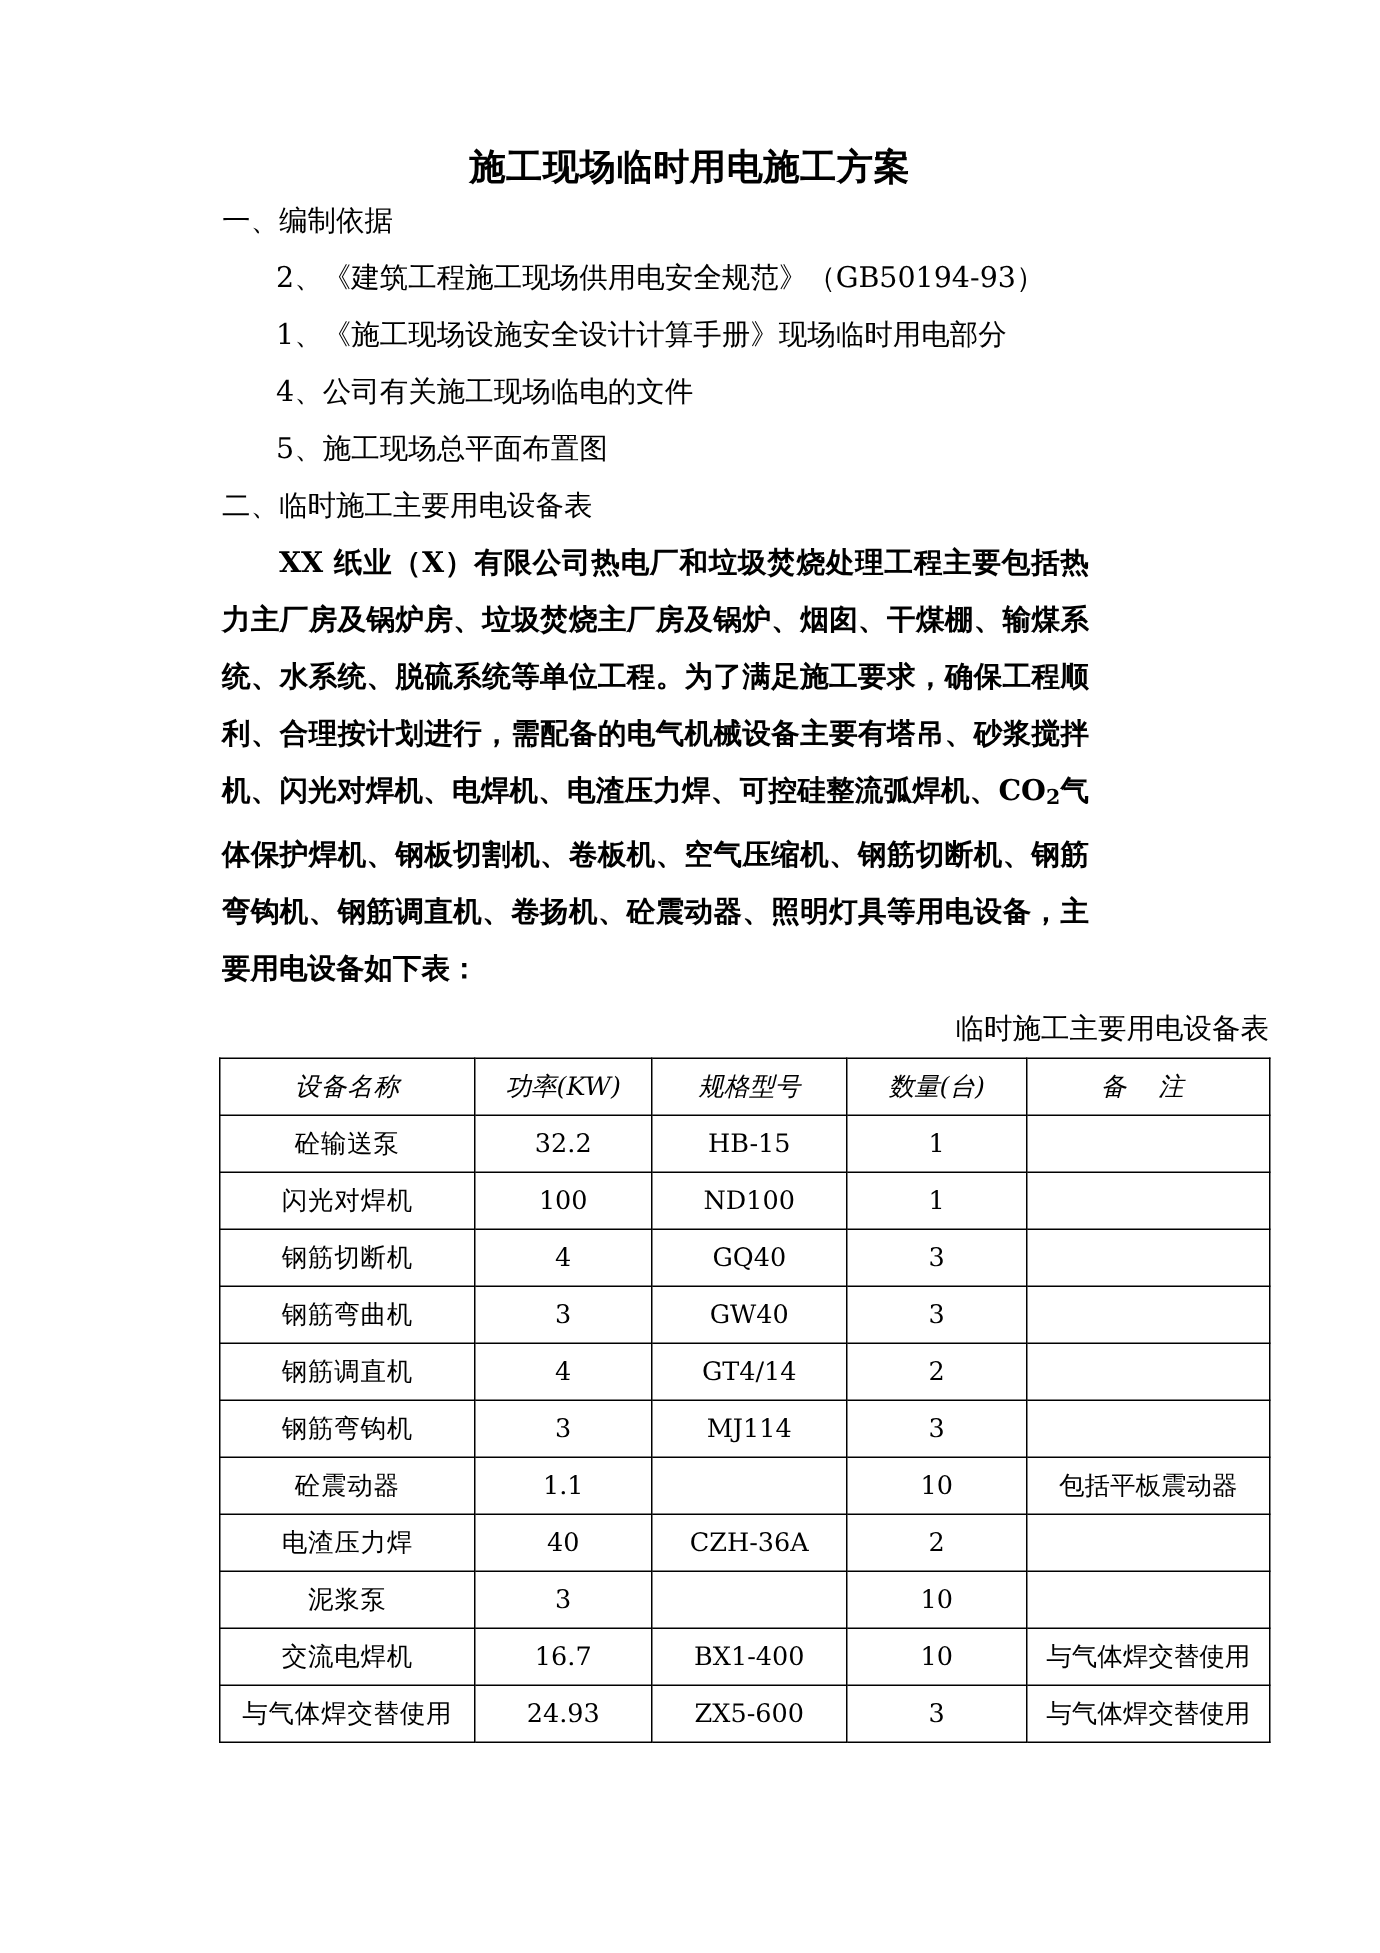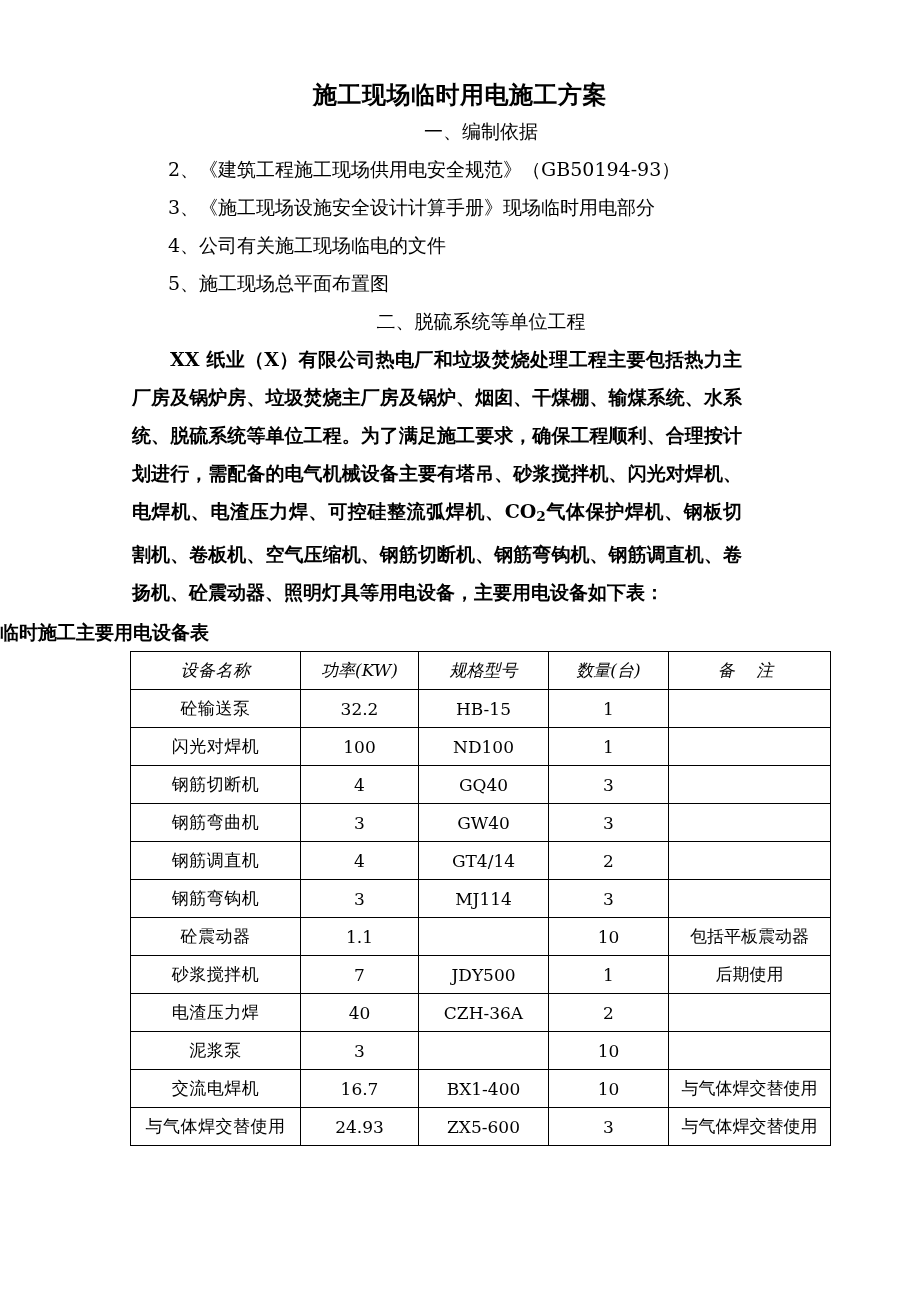--- a/index.html
+++ b/index.html
@@ -15,21 +15,21 @@
     font-family: "DejaVu Serif", "Liberation Serif", serif;
     color: #000000;
     overflow: hidden;
   }
   .page {
     position: absolute;
     left: 0; top: 0;
     width: 920px;
     height: 1302px;
     box-sizing: border-box;
-    padding: 0;
+    padding: 16px;
   }
 
   
   .doc-title {
     text-align: center;
     font-size: 24px;
     font-weight: bold;
     letter-spacing: 0.5px;
     margin: 0;
     padding-top: 78px;
@@ -39,21 +39,21 @@
 
   
   .content {
     padding-left: 132px;
     padding-right: 90px;
   }
   .sec-head {
     font-size: 19px;
     line-height: 38px;
     margin: 0;
-    text-align: center;
+    text-align: left;
     white-space: nowrap;
   }
   .list-item {
     font-size: 19px;
     line-height: 38px;
     margin: 0;
     padding-left: 36px;
     white-space: nowrap;
   }
   .para {
@@ -66,23 +66,23 @@
     padding-right: 88px;
     font-weight: bold;
   }
   .para sub {
     font-size: 0.72em;
     vertical-align: -0.22em;
   }
 
   
   .table-caption {
-    text-align: left;
-    font-size: 19px;
-    font-weight: bold;
+    text-align: right;
+    font-size: 19px;
+    font-weight: normal;
     line-height: 30px;
     margin: 6px 0 4px 0;
     padding-right: 58px;
   }
   .tbl-wrap {
     padding-left: 130px;
     padding-right: 90px;
   }
   table.equip {
     border-collapse: collapse;
@@ -120,25 +120,25 @@
 
 <div class="page">
 
   <h1 class="doc-title">施工现场临时用电施工方案</h1>
 
   <div class="content">
 
     <p class="sec-head">一、编制依据</p>
 
     <p class="list-item">2、《建筑工程施工现场供用电安全规范》（GB50194-93）</p>
-    <p class="list-item">3、《施工现场设施安全设计计算手册》现场临时用电部分</p>
+    <p class="list-item">1、《施工现场设施安全设计计算手册》现场临时用电部分</p>
     <p class="list-item">4、公司有关施工现场临电的文件</p>
     <p class="list-item">5、施工现场总平面布置图</p>
 
-    <p class="sec-head">二、脱硫系统等单位工程</p>
+    <p class="sec-head">二、临时施工主要用电设备表</p>
 
     <p class="para"><span>XX 纸业（X）有限公司热电厂和垃圾焚烧处理工程主要包括热力主厂房及锅炉房、垃圾焚烧主厂房及锅炉、烟囱、干煤棚、输煤系统、水系统、脱硫系统等单位工程。为了满足施工要求，确保工程顺利、合理按计划进行，需配备的电气机械设备主要有塔吊、砂浆搅拌机、闪光对焊机、电焊机、电渣压力焊、可控硅整流弧焊机、CO</span><sub>2</sub><span>气体保护焊机、钢板切割机、卷板机、空气压缩机、钢筋切断机、钢筋弯钩机、钢筋调直机、卷扬机、砼震动器、照明灯具等用电设备，主要用电设备如下表：</span></p>
 
   </div>
 
   <p class="table-caption">临时施工主要用电设备表</p>
 
   <div class="tbl-wrap">
     <table class="equip">
       <colgroup>
@@ -201,27 +201,20 @@
             <td></td>
           </tr>
           <tr>
             <td class="name">砼震动器</td>
             <td>1.1</td>
             <td></td>
             <td>10</td>
             <td>包括平板震动器</td>
           </tr>
           <tr>
-            <td class="name">砂浆搅拌机</td>
-            <td>7</td>
-            <td>JDY500</td>
-            <td>1</td>
-            <td>后期使用</td>
-          </tr>
-          <tr>
             <td class="name">电渣压力焊</td>
             <td>40</td>
             <td>CZH-36A</td>
             <td>2</td>
             <td></td>
           </tr>
           <tr>
             <td class="name">泥浆泵</td>
             <td>3</td>
             <td></td>

